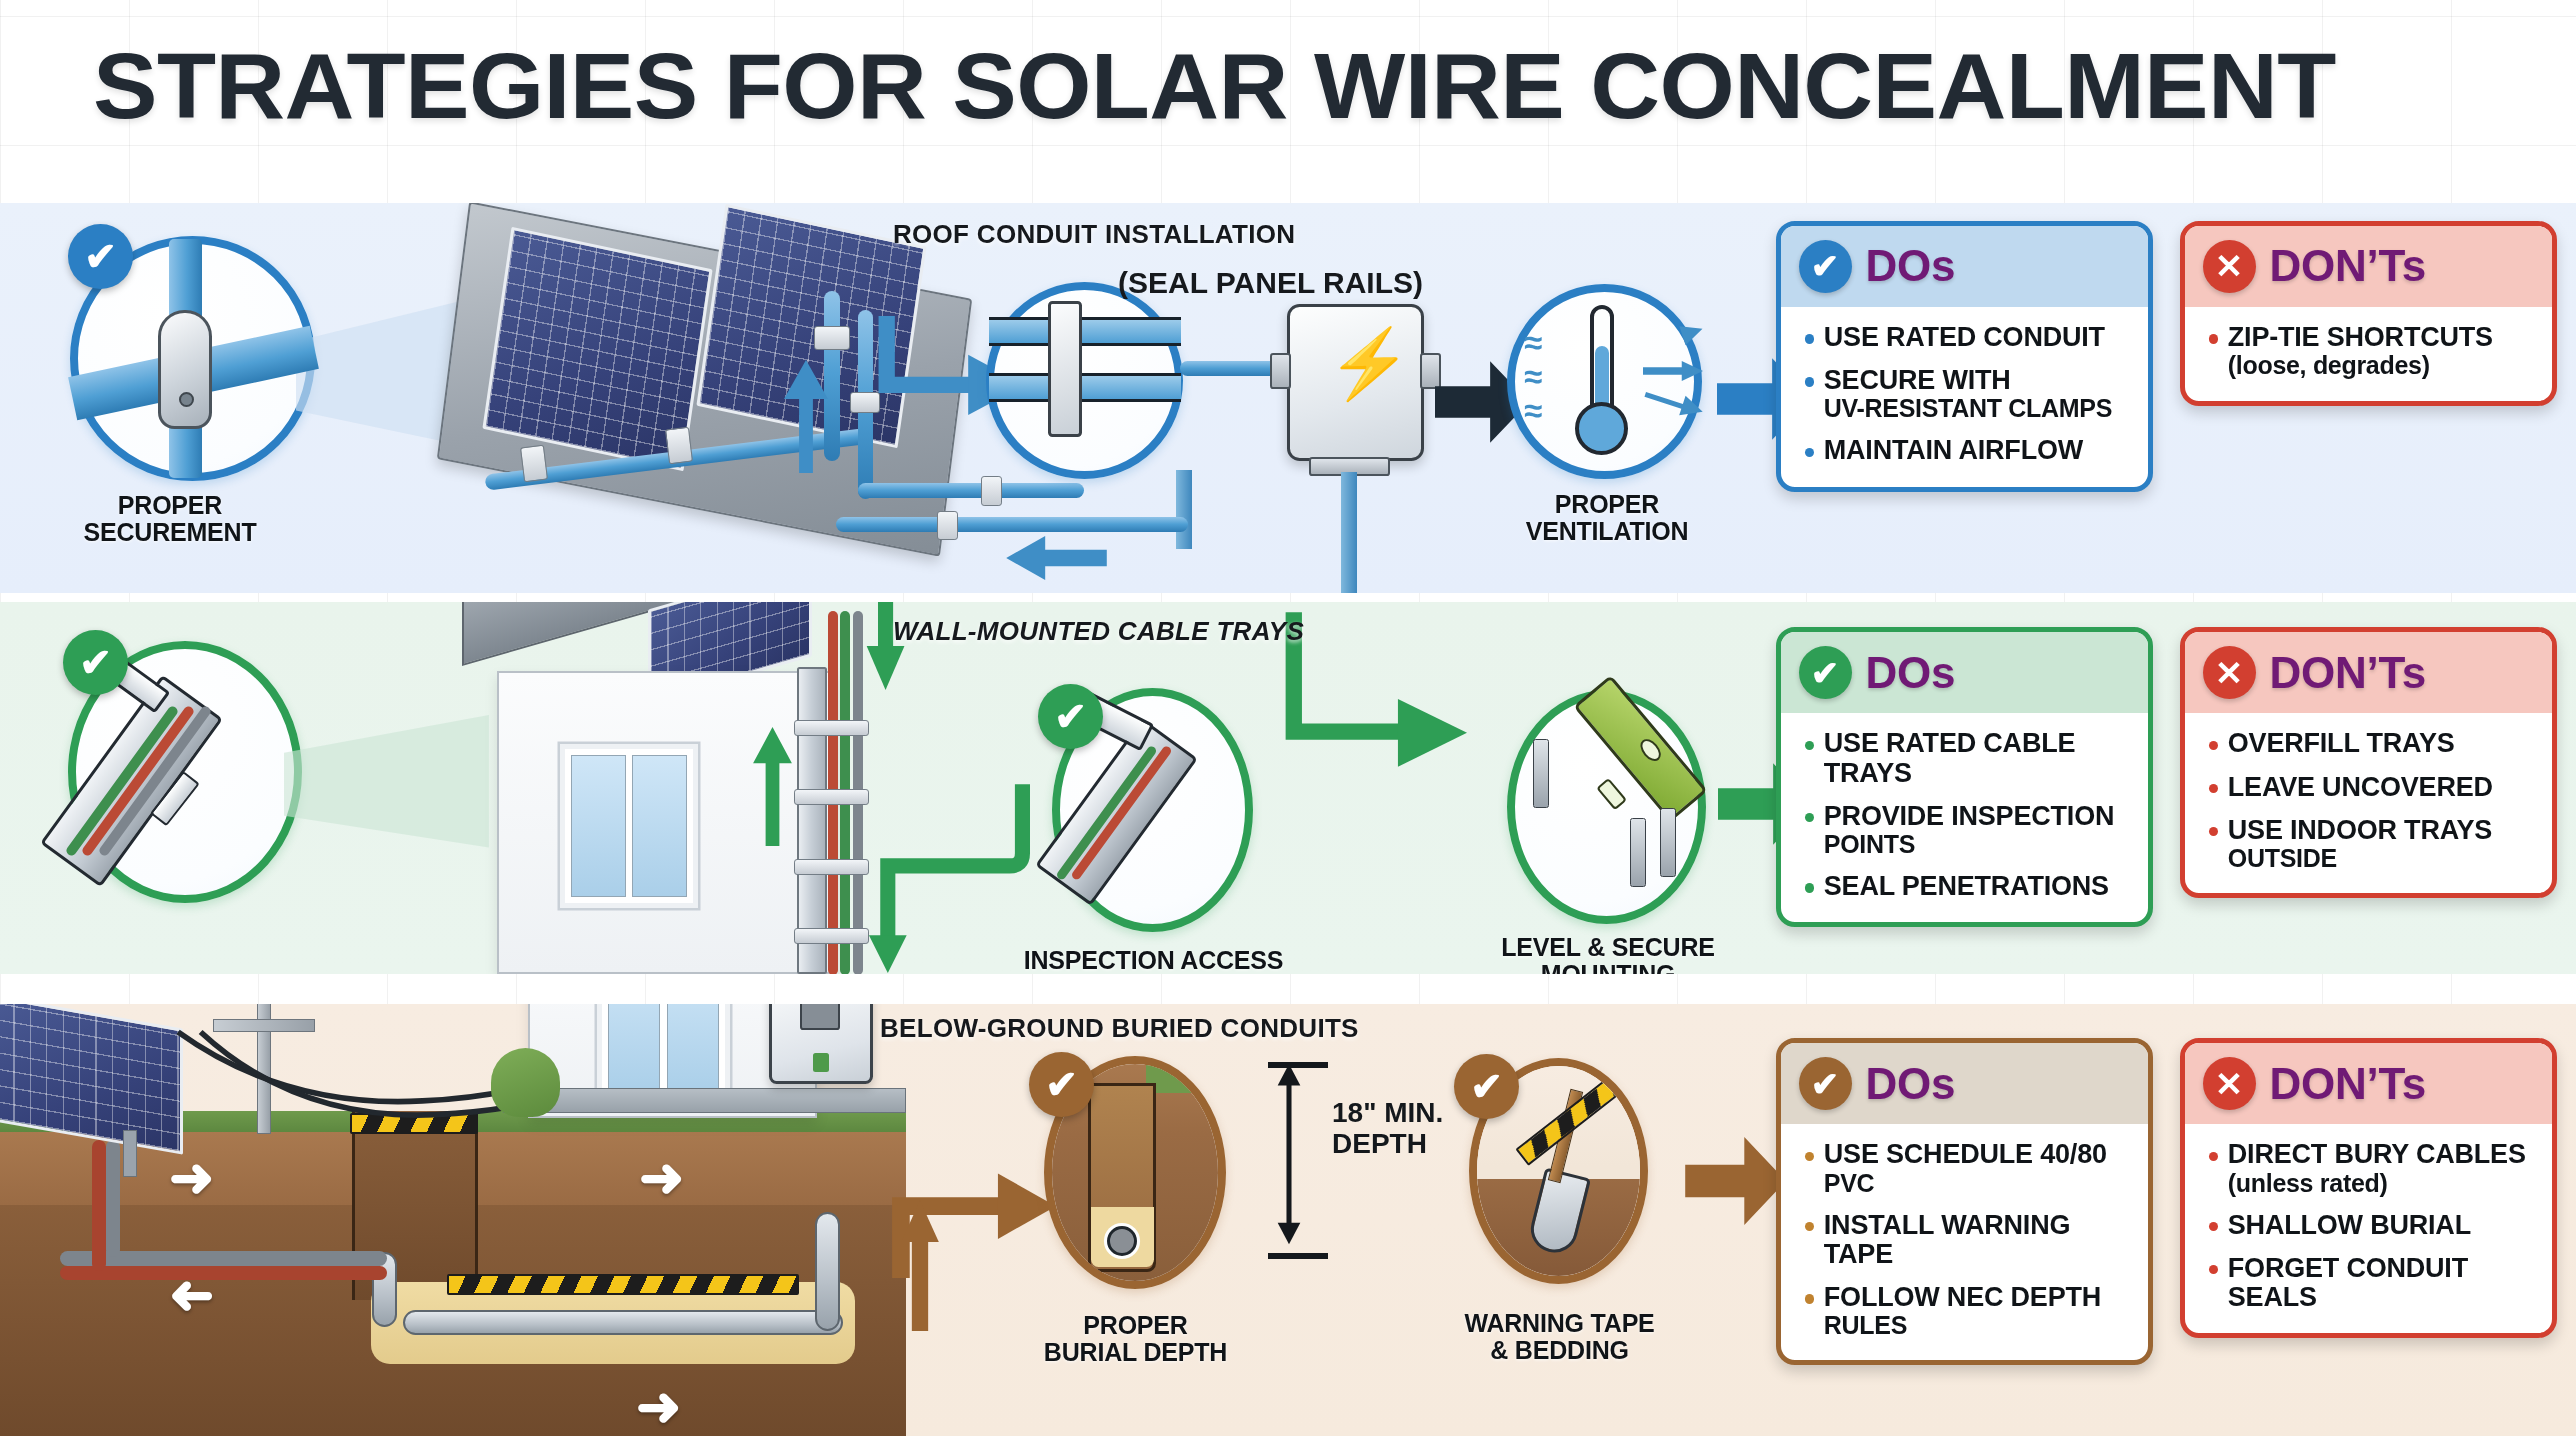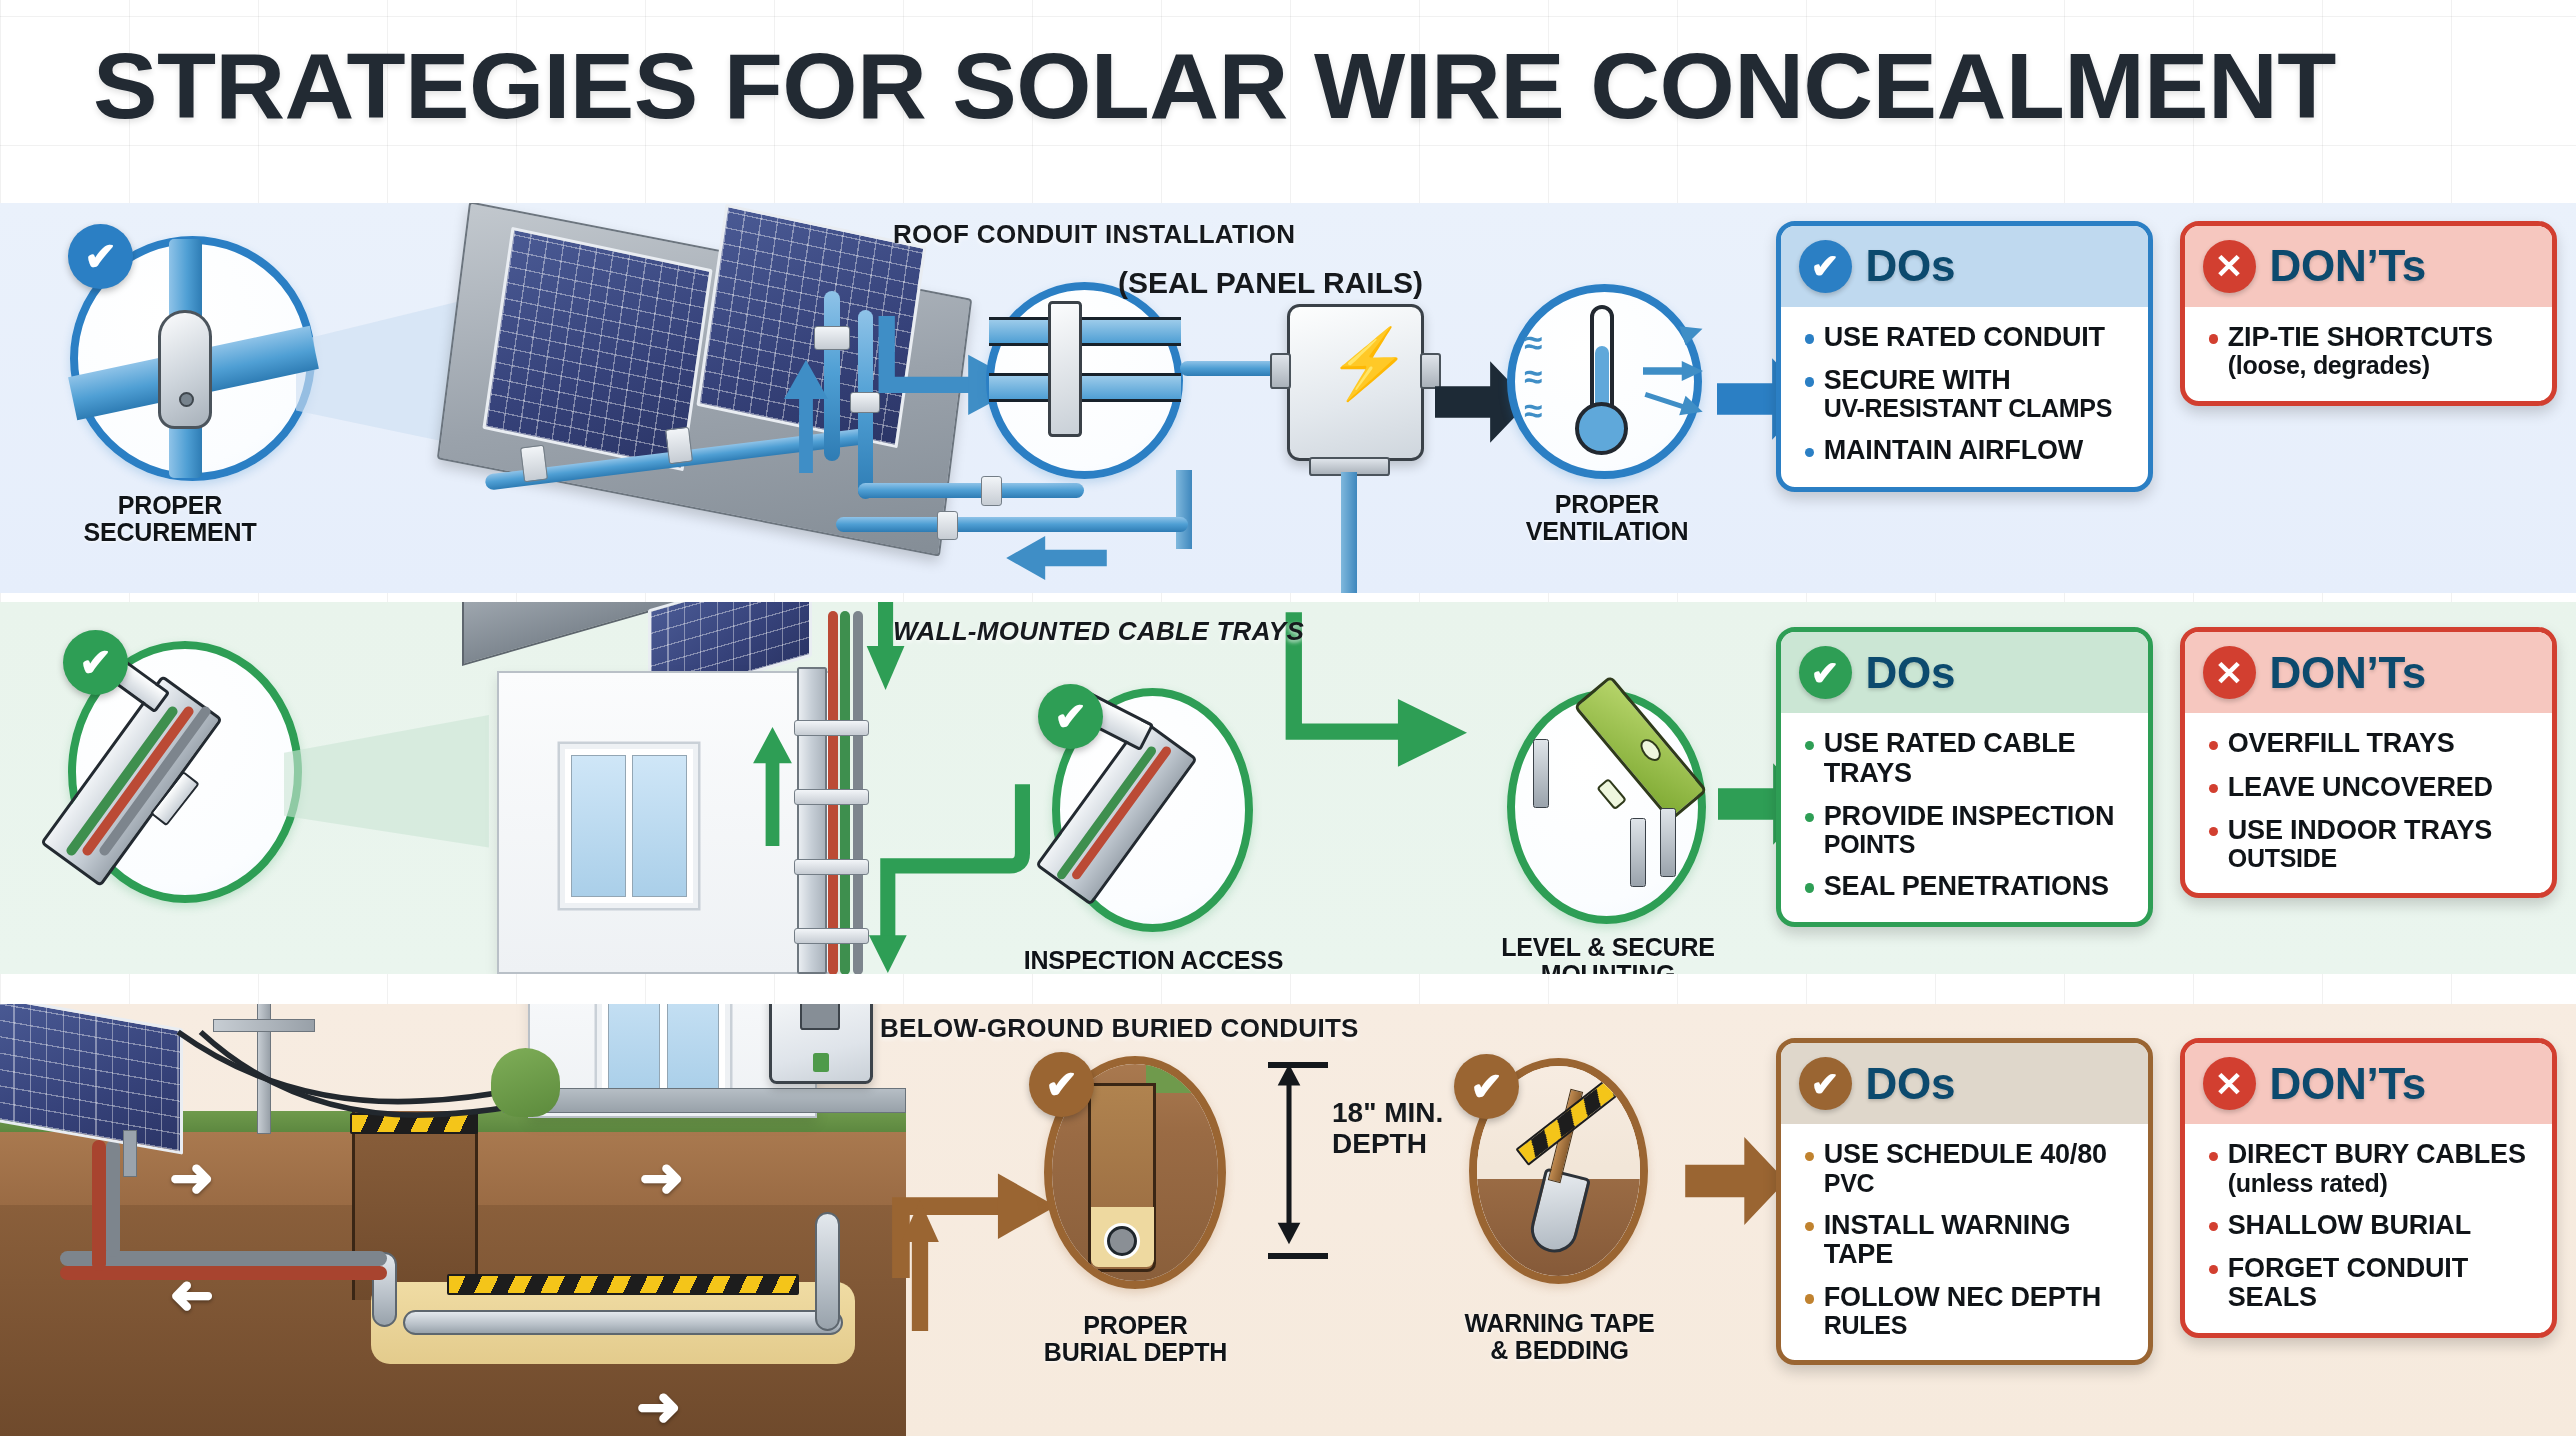--- a/index.html
+++ b/index.html
@@ -55,21 +55,21 @@
   .card .hdr{
     height:81px; display:flex; align-items:center; gap:14px; padding:0 17.6px;
   }
   .card .hdr .glyph{
     width:53px; height:53px; border-radius:50%;
     display:flex; align-items:center; justify-content:center;
     color:#fff; font-size:34px; font-weight:900; line-height:1;
     box-shadow:0 2.5px 5.7px rgba(0,0,0,.2);
   }
   .card .hdr .ttl{
-    font-size:44px; font-weight:900; color:#0c4a6e; letter-spacing:-0.3px;
+    font-size:44px; font-weight:900; color:#701a75; letter-spacing:-0.3px;
     text-shadow:0 1.9px 3.8px rgba(0,0,0,.18);
   }
   .card ul{ list-style:none; padding:16.4px 17.6px 21.4px 21.4px; }
   .card li{
     position:relative; padding-left:21.4px; margin-bottom:14px;
     font-size:27px; font-weight:800; color:#101418; line-height:1.08;
     letter-spacing:-0.2px;
   }
   .card li:last-child{ margin-bottom:0; }
   .card li::before{

